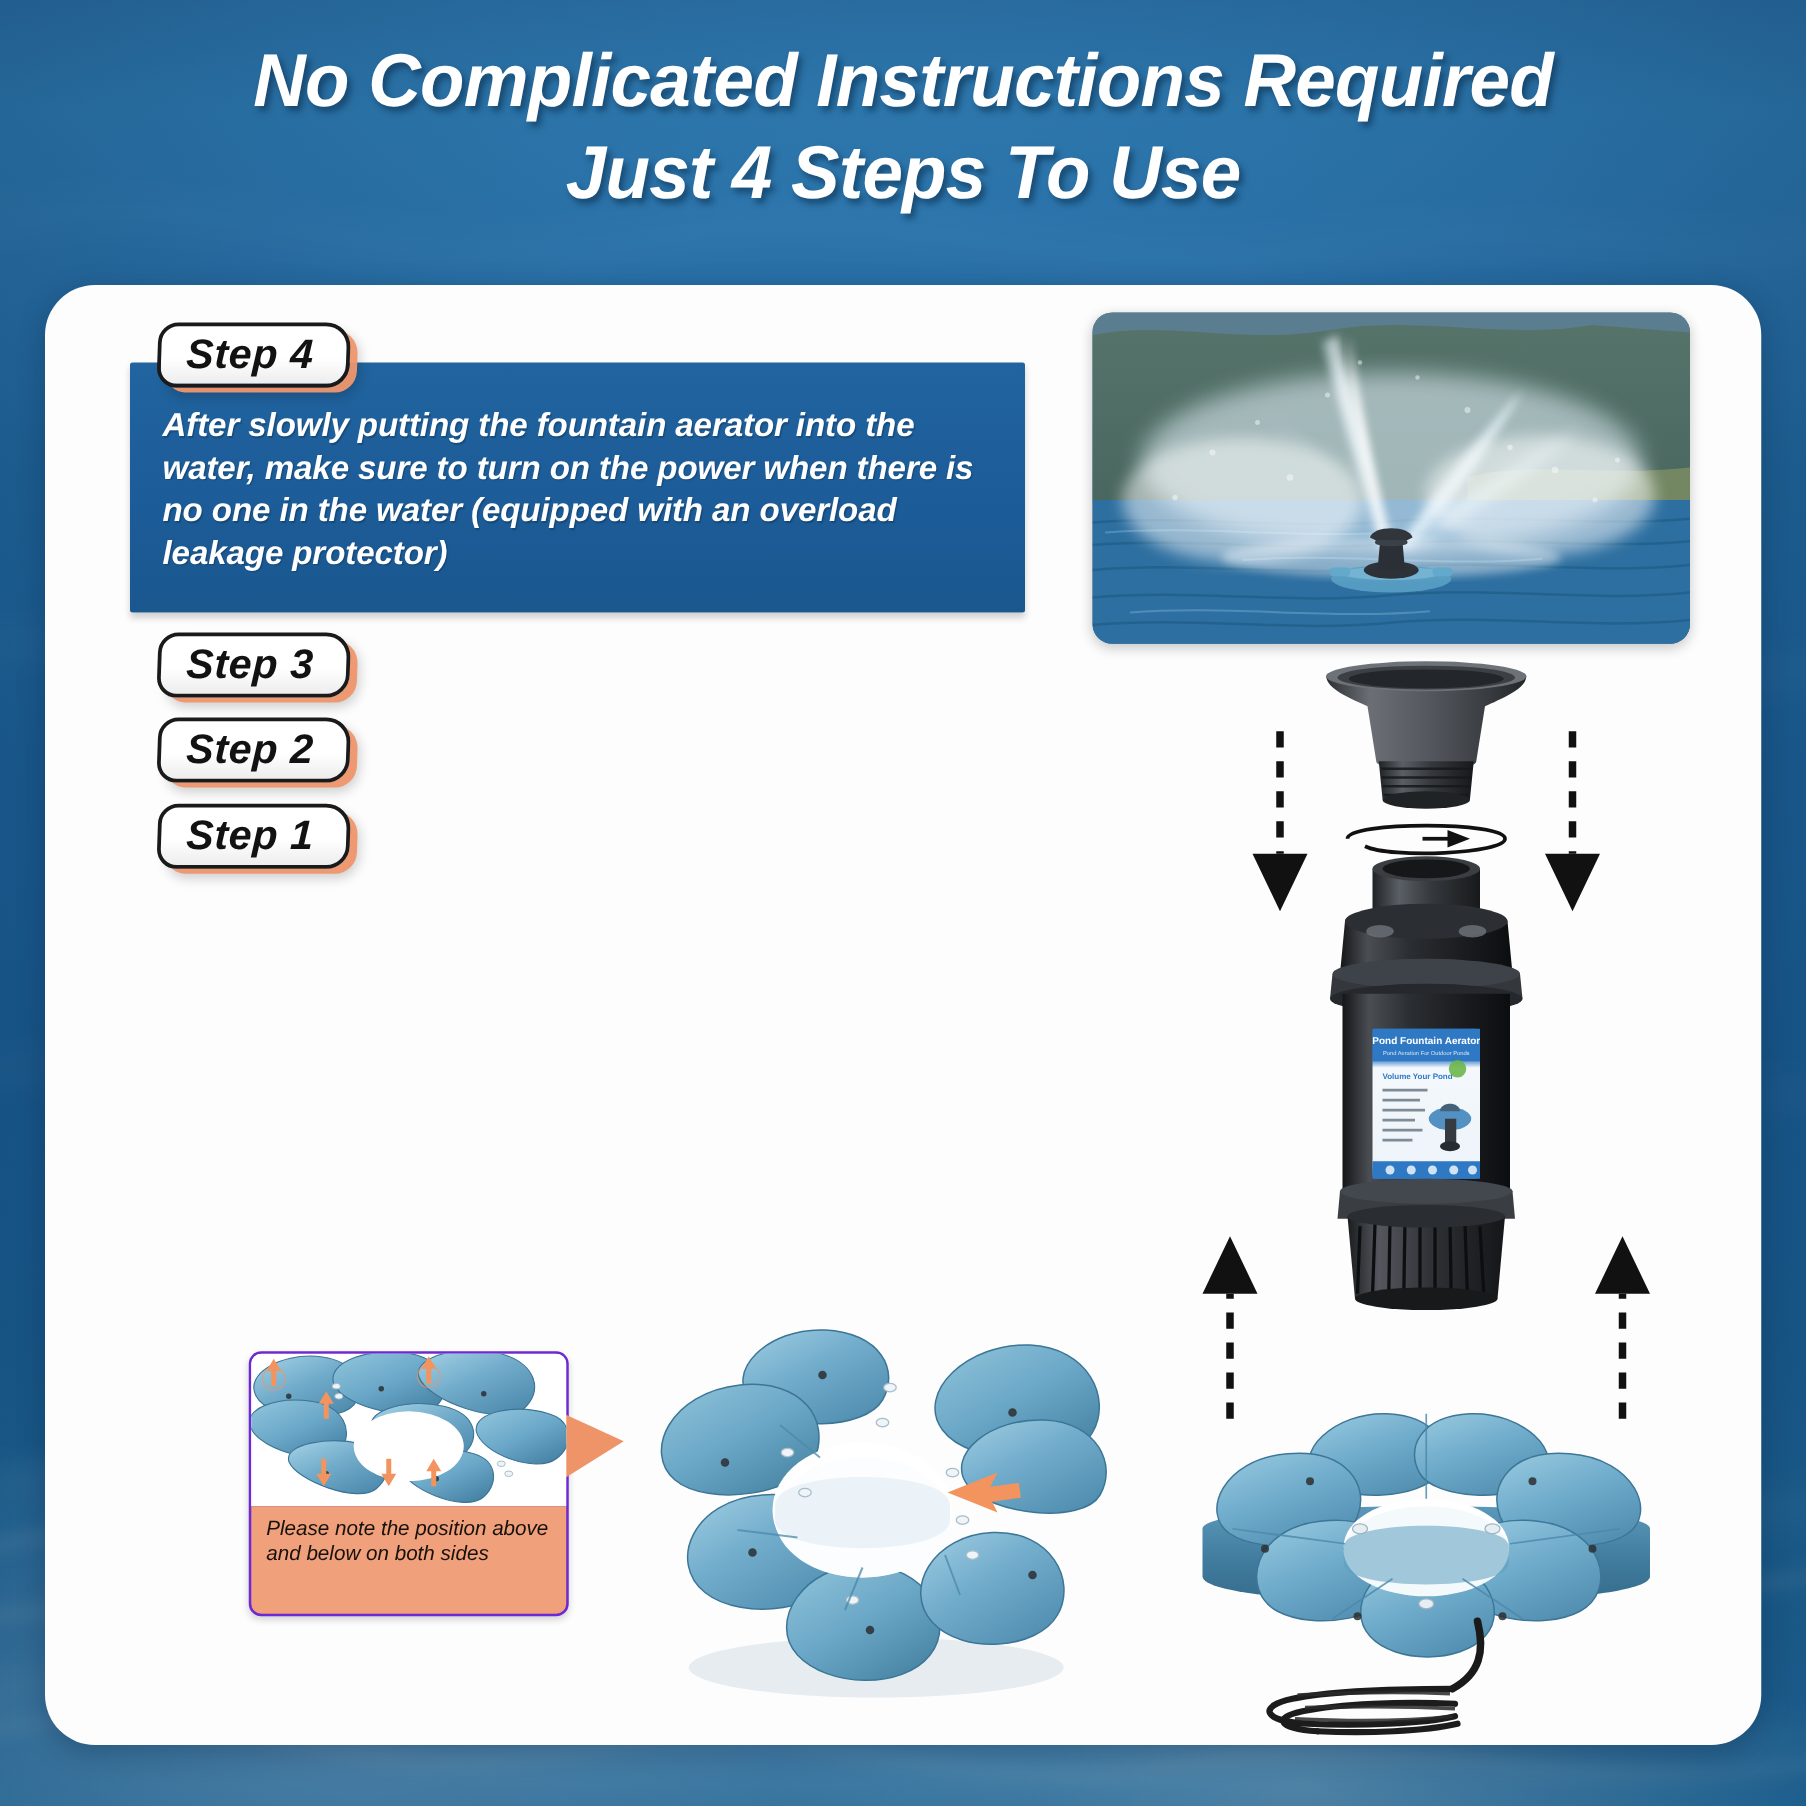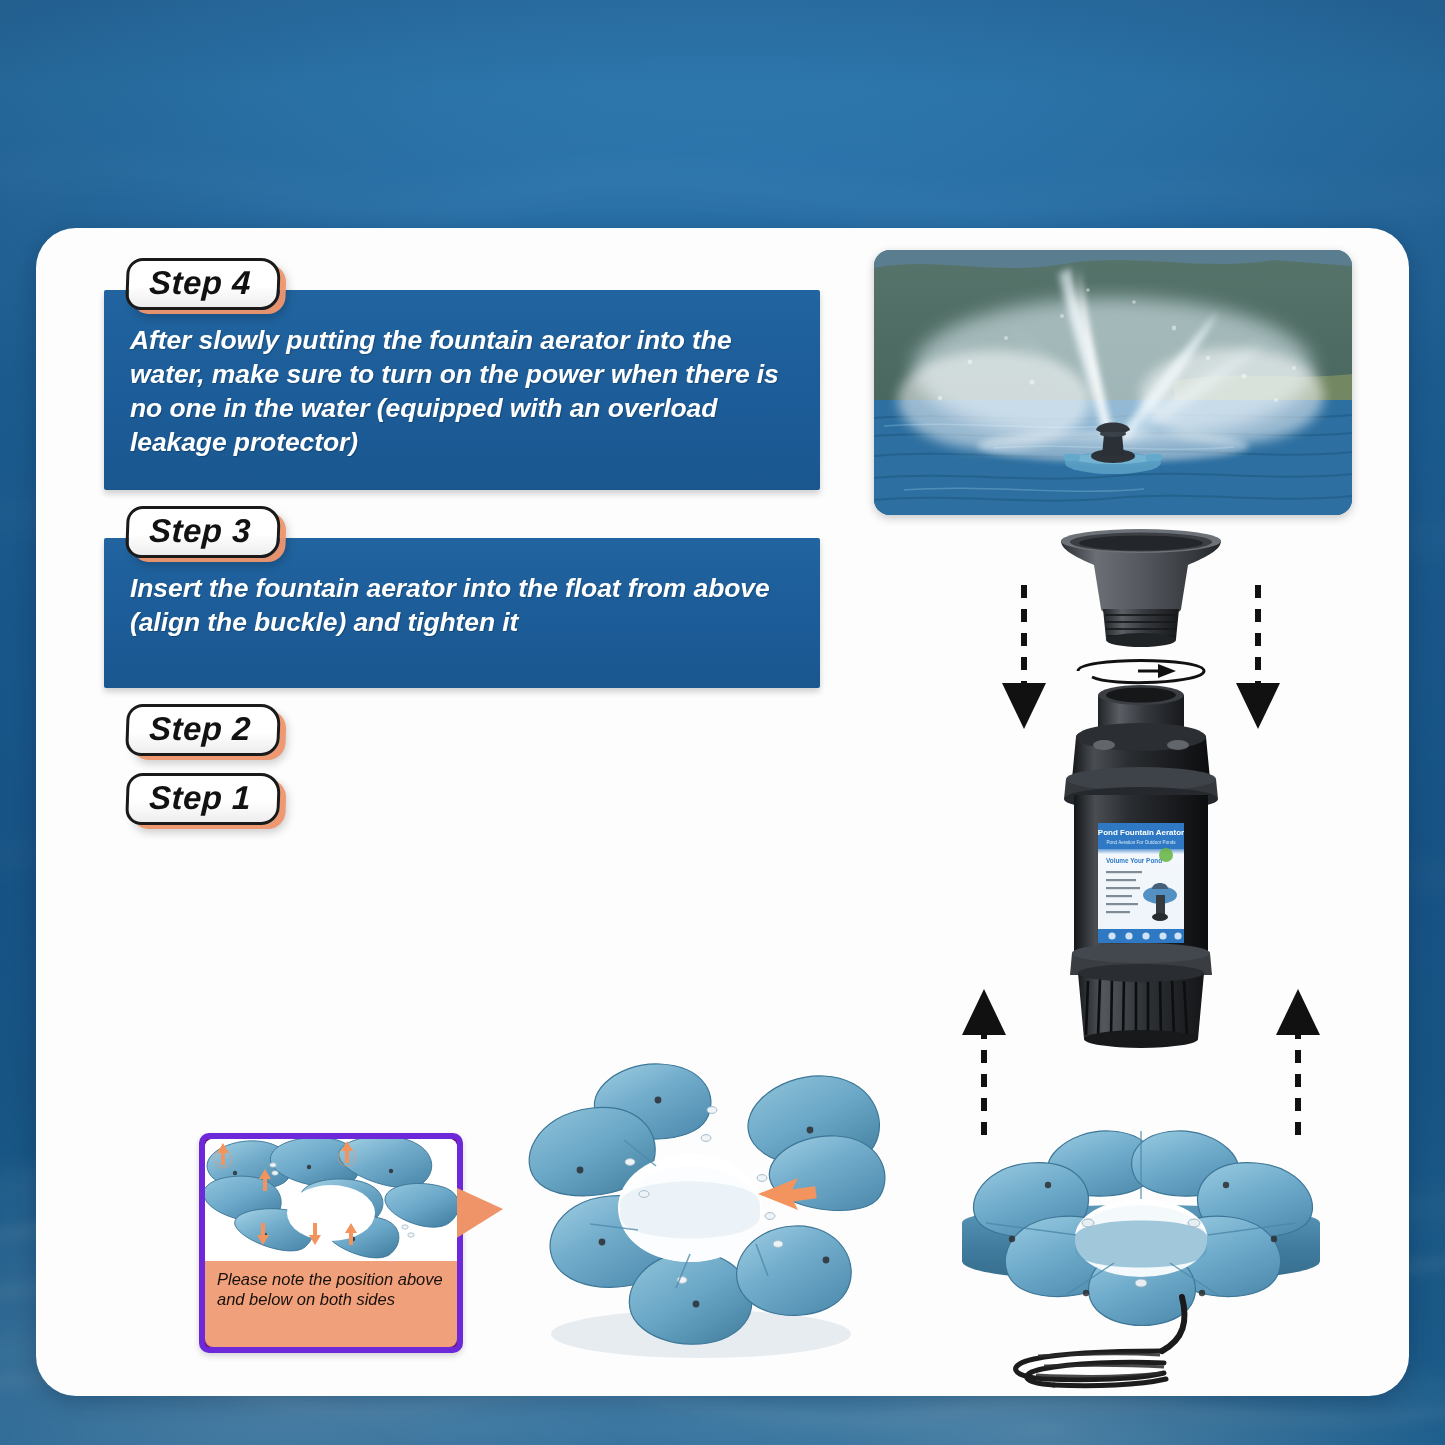--- a/index.html
+++ b/index.html
@@ -146,25 +146,25 @@
     text-shadow: 1px 1px 1px rgba(0,0,0,0.22);
     min-height: 104px;
     box-sizing: border-box;
   }
   .step-body.tall { min-height: 150px; }
 
   
   .note-callout {
     position: absolute;
     left: 163px;
-    top: 905px;
+    top: 853px;
     width: 252px;
     height: 208px;
     background: #701a75;
-    border: 6px solid #6d28d9;
+    border: 2px solid #6d28d9;
     border-radius: 10px;
     overflow: visible;
     box-shadow: 0 3px 6px rgba(0,0,0,0.16);
   }
   .note-photo {
     position: absolute;
     left: 0; top: 0; right: 0;
     height: 122px;
     overflow: hidden;
     border-radius: 8px 8px 0 0;
@@ -250,33 +250,36 @@
       </g>
       <g filter="url(#causticBlur2)" fill="none" stroke="#a9dcf7" stroke-width="6" opacity="0.22">
         <path d="M-20,180 C180,140 300,230 520,190 C720,154 860,232 1060,198 C1240,168 1360,215 1470,192"></path>
         <path d="M-20,520 C200,486 330,560 540,528 C740,498 880,566 1080,536 C1250,510 1370,552 1470,534"></path>
         <path d="M-20,860 C210,826 340,898 560,866 C760,838 900,904 1100,874 C1270,848 1380,888 1470,872"></path>
       </g>
     </svg>
   </div>
   <div class="water-vignette"></div>
 
+  <div class="header">
+    <div class="header-title">No Complicated Instructions Required
+Just 4 Steps To Use</div>
+  </div>
 
   <div class="card">
 
     <div class="steps">
 
       <div class="step-block">
         <div class="step-badge">Step 4</div>
         <div class="step-body tall">After slowly putting the fountain aerator into the water, make sure to turn on the power when there is no one in the water (equipped with an overload leakage protector)</div>
       </div>
 
       <div class="step-block">
         <div class="step-badge">Step 3</div>
-        <div class="step-body tall">Insert the fountain aerator into the float from above (align the buckle) and tighten it</div>
       </div>
 
       <div class="step-block">
         <div class="step-badge">Step 2</div>
       </div>
 
       <div class="step-block">
         <div class="step-badge">Step 1</div>
       </div>
 

